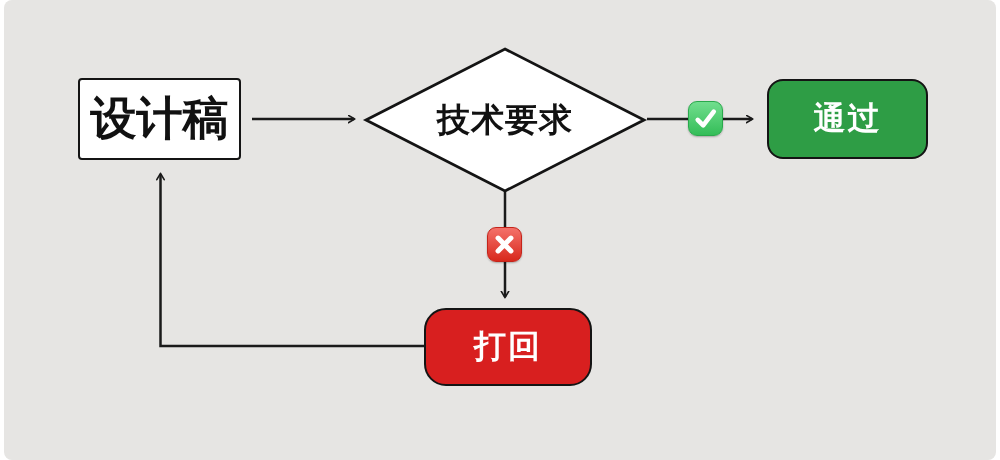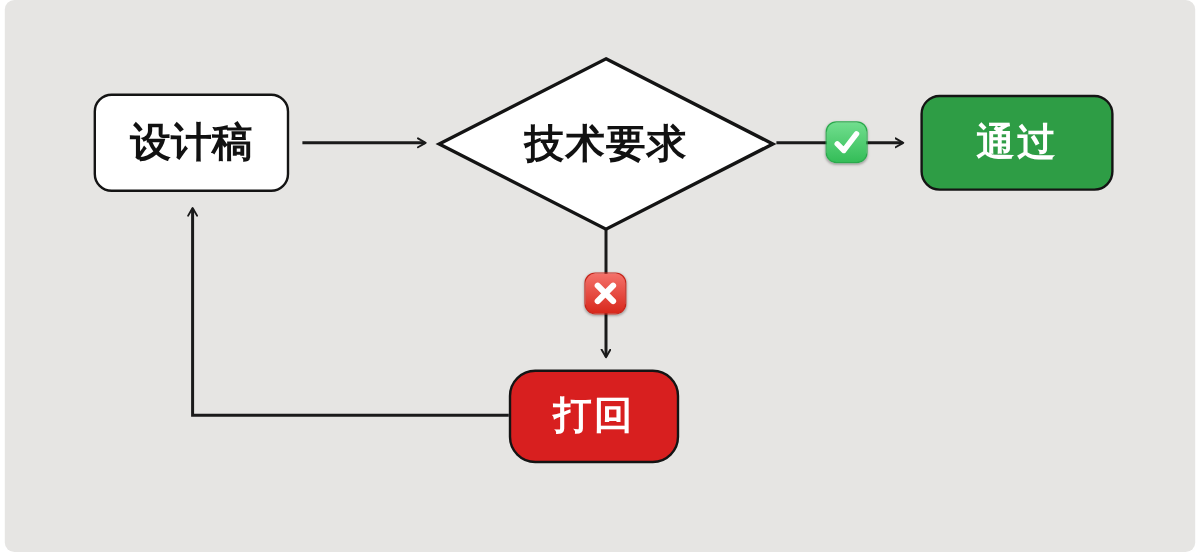--- a/index.html
+++ b/index.html
@@ -19,29 +19,29 @@
   }
   .node {
     position: absolute;
     display: flex; align-items: center; justify-content: center;
     font-weight: 700;
     border: 2.6px solid #141414;
   }
   .node-design {
     left: 74px; top: 78px; width: 163px; height: 82px;
     background: #ffffff; color: #111111;
-    border-radius: 15px; font-size: 34px;
+    border-radius: 4px; font-size: 46px;
   }
   .node-pass {
     left: 763px; top: 79px; width: 161px; height: 80px;
     background: #2e9d45; color: #ffffff;
     border-radius: 16px; font-size: 32px; letter-spacing: 2px; text-align: center;
   }
   .node-reject {
-    left: 420px; top: 308px; width: 142px; height: 78px;
+    left: 420px; top: 308px; width: 168px; height: 78px;
     background: #d81f1f; color: #ffffff;
     border-radius: 22px; font-size: 32px; letter-spacing: 2px;
   }
   .decision-wrap {
     position: absolute; left: 356px; top: 45px;
     width: 290px; height: 150px; text-align: right;
   }
   .decision-wrap svg { position: absolute; left: 0; top: 0; }
   .decision-label {
     position: absolute; left: 0; top: 0; width: 100%; height: 100%;

